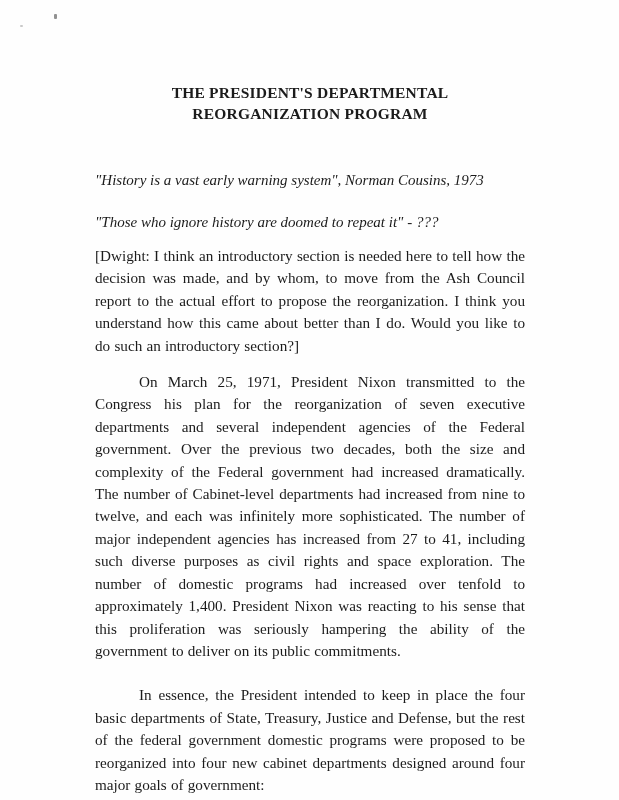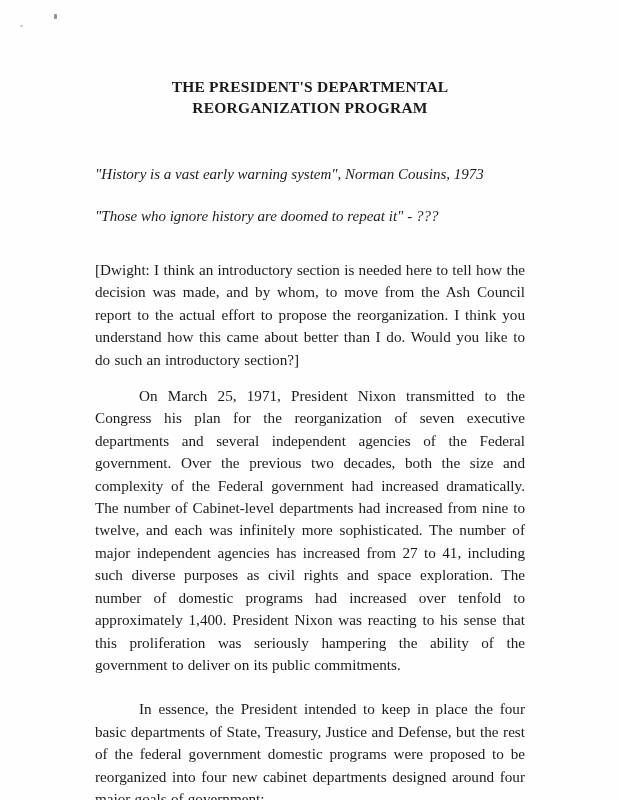--- a/index.html
+++ b/index.html
@@ -45,21 +45,21 @@
   }
 
   .content {
     position: absolute;
     left: 95px;
     top: 0;
     width: 430px;
   }
 
   .doc-title {
-    margin: 4px;
+    margin: 10px;
     padding-top: 72px;
     font-size: 15.5px;
     font-weight: bold;
     line-height: 21px;
     text-align: center;
     letter-spacing: 0.2px;
     text-transform: none;
   }
 
   .quote {
@@ -72,21 +72,21 @@
   .quote-2 { margin-top: 22px; }
 
   .para {
     font-size: 15.2px;
     line-height: 22.4px;
     text-align: justify;
     margin: 0;
     word-spacing: 0.4px;
   }
 
-  .note { margin-top: 33px; }
+  .note { margin-top: 13px; }
   .body-1 { margin-top: 14px; text-indent: 44px; }
   .body-2 { margin-top: 22px; text-indent: 44px; }
 
   
   .softened {
     filter: blur(0.18px);
   }
 </style>
 </head>
 <body>

